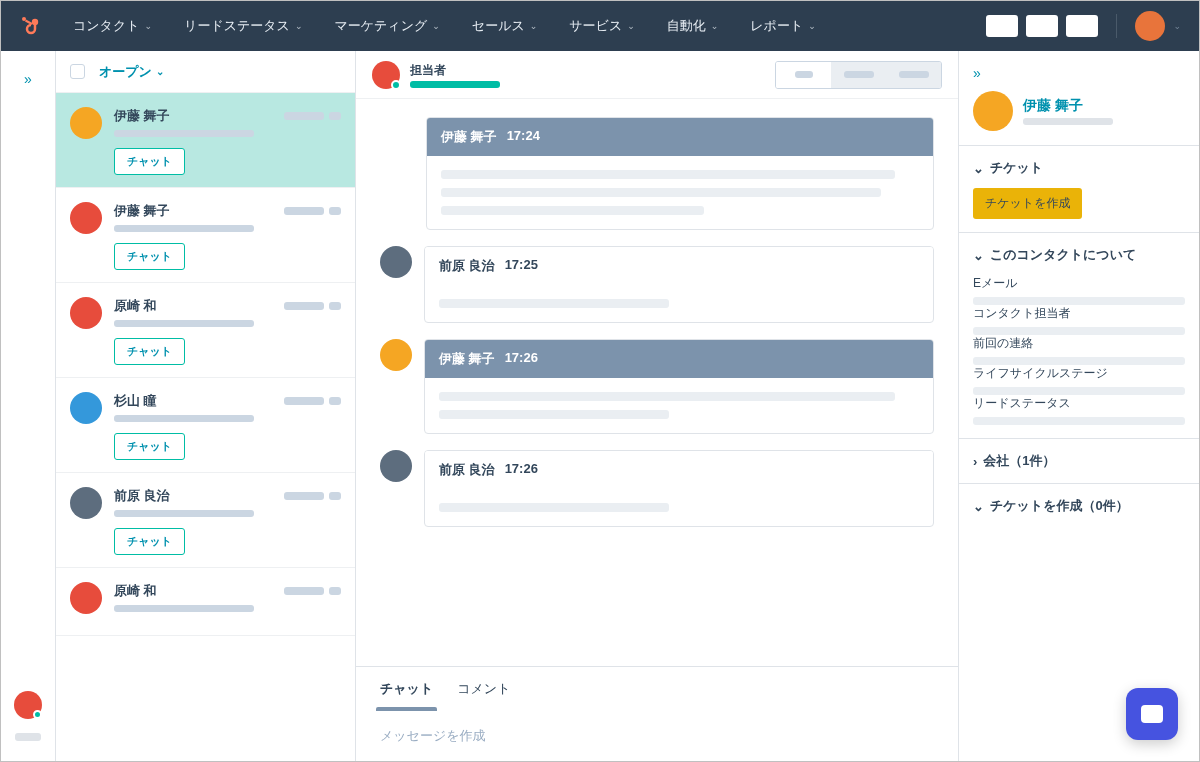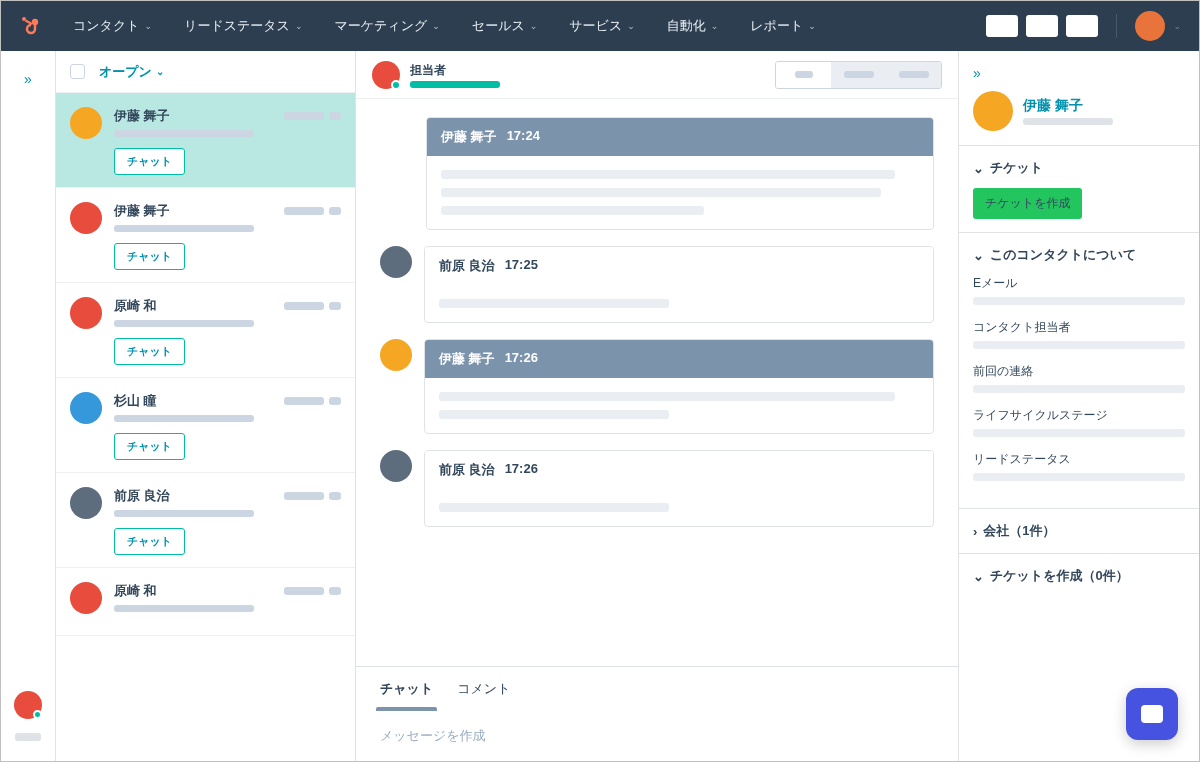--- a/index.html
+++ b/index.html
@@ -78,22 +78,22 @@
 .chat-input{padding:16px 24px;font-size:13px;color:#99acc2}
 .col-details{width:240px;display:flex;flex-direction:column;overflow-y:auto}
 .details-top{padding:14px;display:flex;flex-direction:column;gap:10px}
 .details-expand{color:#0091ae;font-size:14px;cursor:pointer}
 .details-contact{display:flex;gap:10px;align-items:center}
 .details-name{color:#0091ae;font-size:14px;font-weight:600;margin-bottom:3px}
 .details-sub{width:90px;height:7px;background:#dfe3e8;border-radius:3px}
 .section{border-top:1px solid #dfe3e8;padding:13px 14px}
 .section-head{display:flex;align-items:center;gap:6px;font-size:13px;font-weight:600;color:#33475b;cursor:pointer}
 .section-body{margin-top:11px}
-.ticket-btn{display:inline-block;padding:7px 12px;background:#22c55e;color:#33475b;font-size:12px;font-weight:500;border-radius:3px;cursor:pointer}
-.field{margin-bottom:14px}
+.ticket-btn{display:inline-block;padding:7px 12px;background:#eab308;color:#33475b;font-size:12px;font-weight:500;border-radius:3px;cursor:pointer}
+.field{}
 .field-label{font-size:12px;color:#33475b;font-weight:500;margin-bottom:5px}
 .field-bar{width:100%;height:8px;background:#eaeef2;border-radius:3px}
 .chat-widget{position:absolute;bottom:22px;right:22px;width:52px;height:52px;background:#4653e0;border-radius:12px;display:flex;align-items:center;justify-content:center;box-shadow:0 4px 14px rgba(0,0,0,.2);cursor:pointer}
 .chat-widget-icon{width:22px;height:18px;background:#fff;border-radius:4px;position:relative}
 .carat{display:inline-block;transform:rotate(0deg);font-size:10px}
 </style>
 </head>
 <body>
 
 <div class="app">

